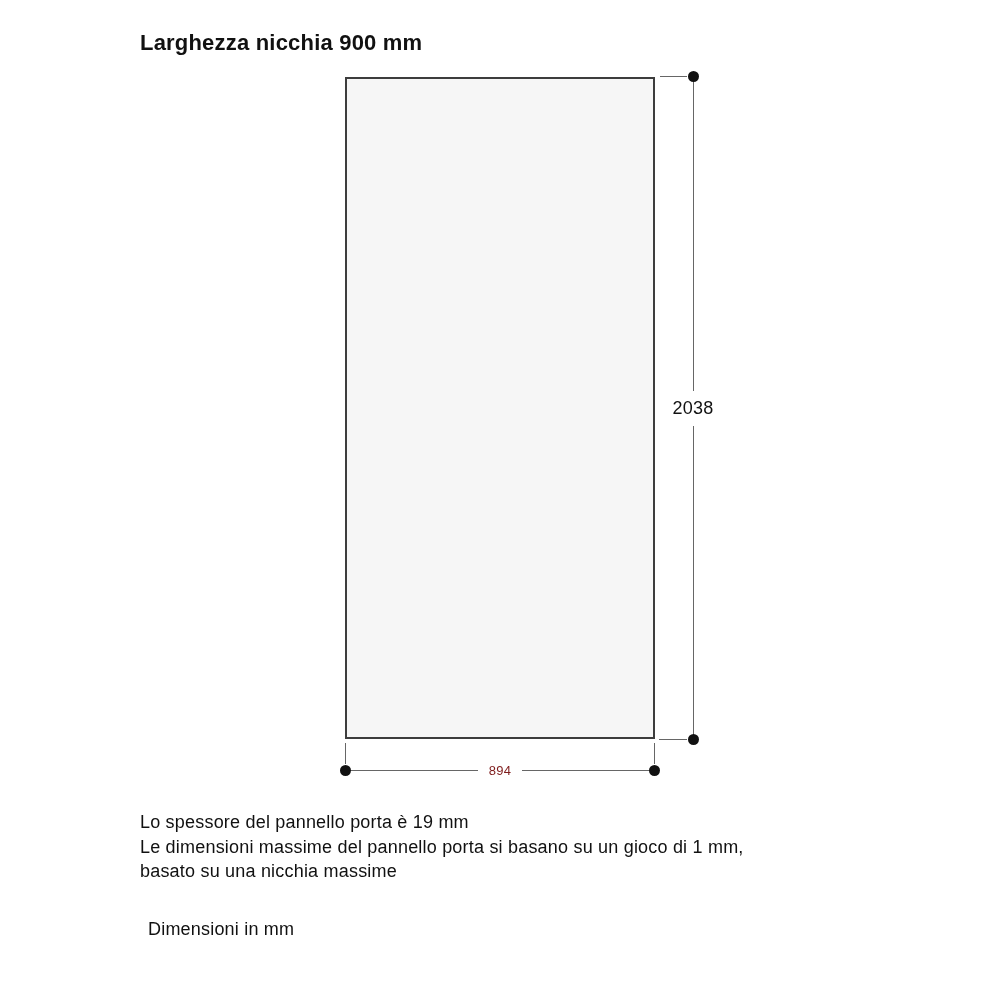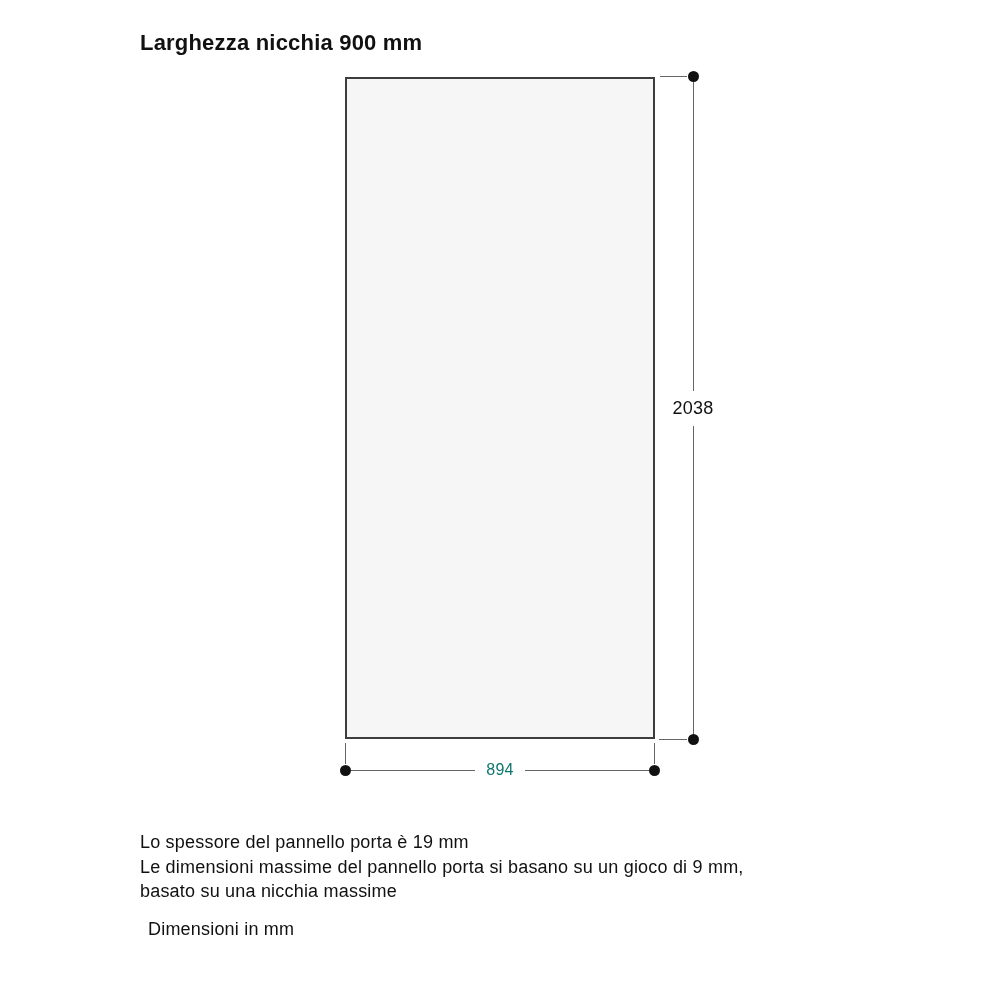--- a/index.html
+++ b/index.html
@@ -57,43 +57,42 @@
     left: 345px;
     top: 753px;
     width: 310px;
     height: 34px;
     display: flex;
     flex-direction: row;
     align-items: center;
   }
   .hdim .seg { height: 1px; flex: 1; background: #666666; }
   .hdim .lbl {
-    font-size: 16px;
+    font-size: 13px;
     letter-spacing: 0.2px;
     margin: 0 11px;
-    color: #0f766e;
+    color: #7f1d1d;
     white-space: nowrap;
   }
   .dot {
     position: absolute;
     width: 11px;
     height: 11px;
     border-radius: 50%;
     background: #111111;
   }
   .ext { position: absolute; background: #666666; }
   .notes {
     position: absolute;
     left: 140px;
     top: 810px;
     font-size: 18px;
     line-height: 24.5px;
     letter-spacing: 0.2px;
     color: #111111;
-    margin-top: 20px;
   }
   .footer {
     position: absolute;
     left: 140px;
     top: 919px;
     font-size: 18px;
     letter-spacing: 0.2px;
     color: #111111;
     margin-left: 8px;
   }
@@ -122,19 +121,19 @@
   <div class="hdim">
     <div class="seg"></div>
     <div class="lbl">894</div>
     <div class="seg"></div>
   </div>
   <div class="dot" style="left:339.5px; top:764.5px;"></div>
   <div class="dot" style="left:648.5px; top:764.5px;"></div>
 
   <div class="notes">
     <div>Lo spessore del pannello porta è 19 mm</div>
-    <div>Le dimensioni massime del pannello porta si basano su un gioco di 9 mm,</div>
+    <div>Le dimensioni massime del pannello porta si basano su un gioco di 1 mm,</div>
     <div>basato su una nicchia massime</div>
   </div>
 
   <div class="footer">Dimensioni in mm</div>
 
 </div>
 
 </body></html>

